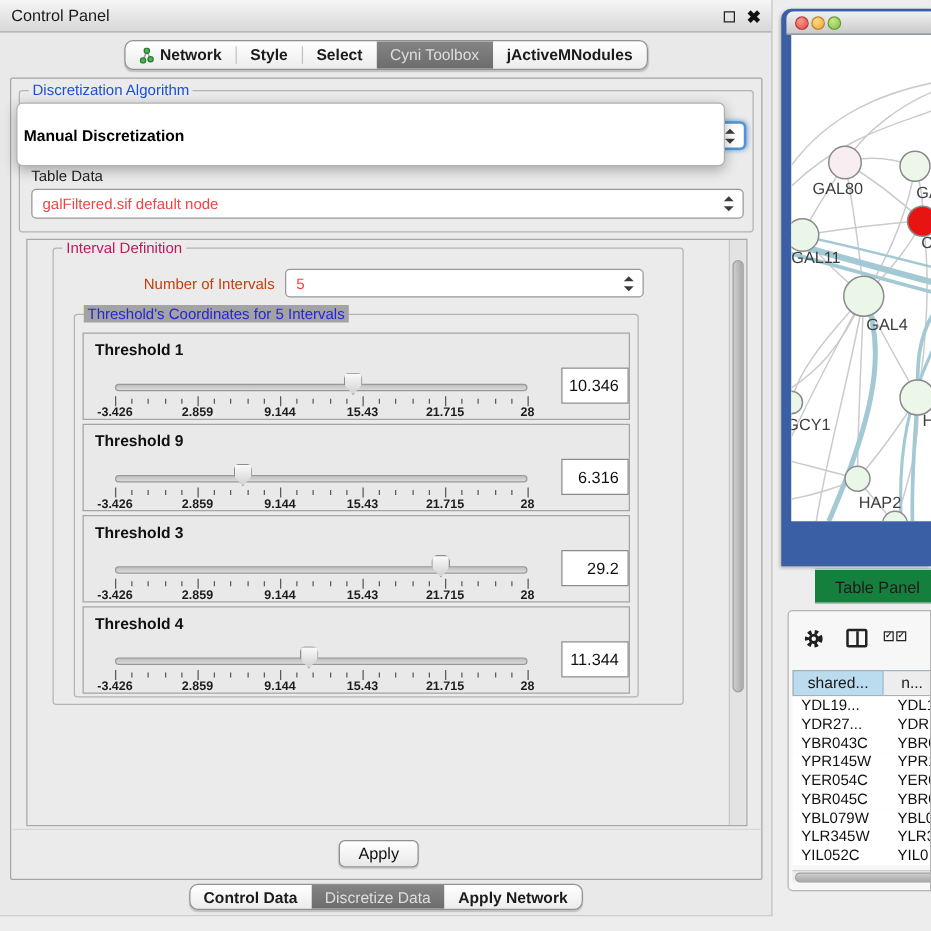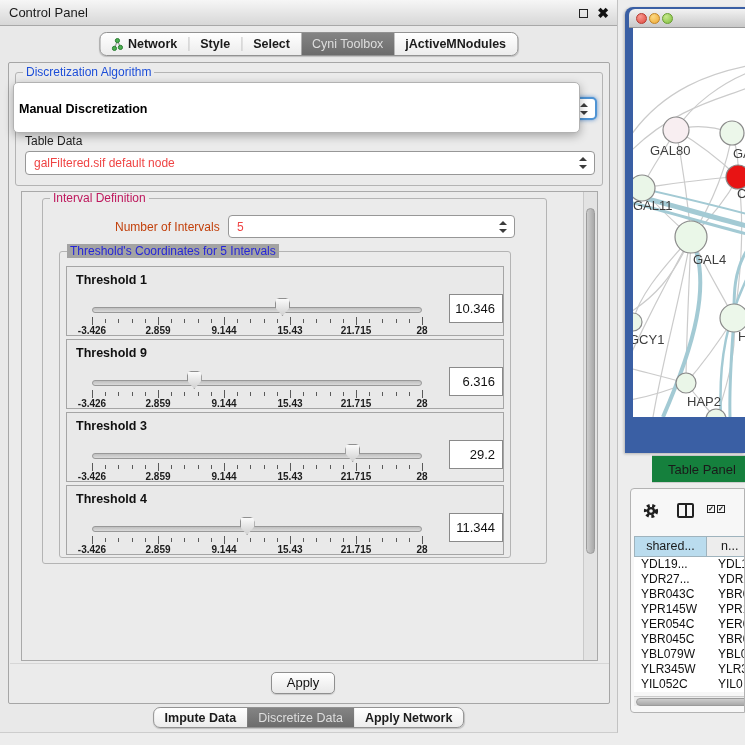--- a/index.html
+++ b/index.html
@@ -370,21 +370,21 @@
     <div class="abs" id="apply-btn">Apply</div>
   </div>
 
   <div class="abs" id="algo-popup">
     <div class="pitem b">Manual Discretization</div>
   </div>
 
   <div class="abs" id="bottom-tabbar">
     <div class="seg">
       <div class="item">
-          <span>Impute Data</span>
+          <span>Control Data</span>
         </div>
       <div class="item sel">
           <span>Discretize Data</span>
         </div>
       <div class="item">
           <span>Apply Network</span>
         </div>
     </div>
   </div>
 </div>

